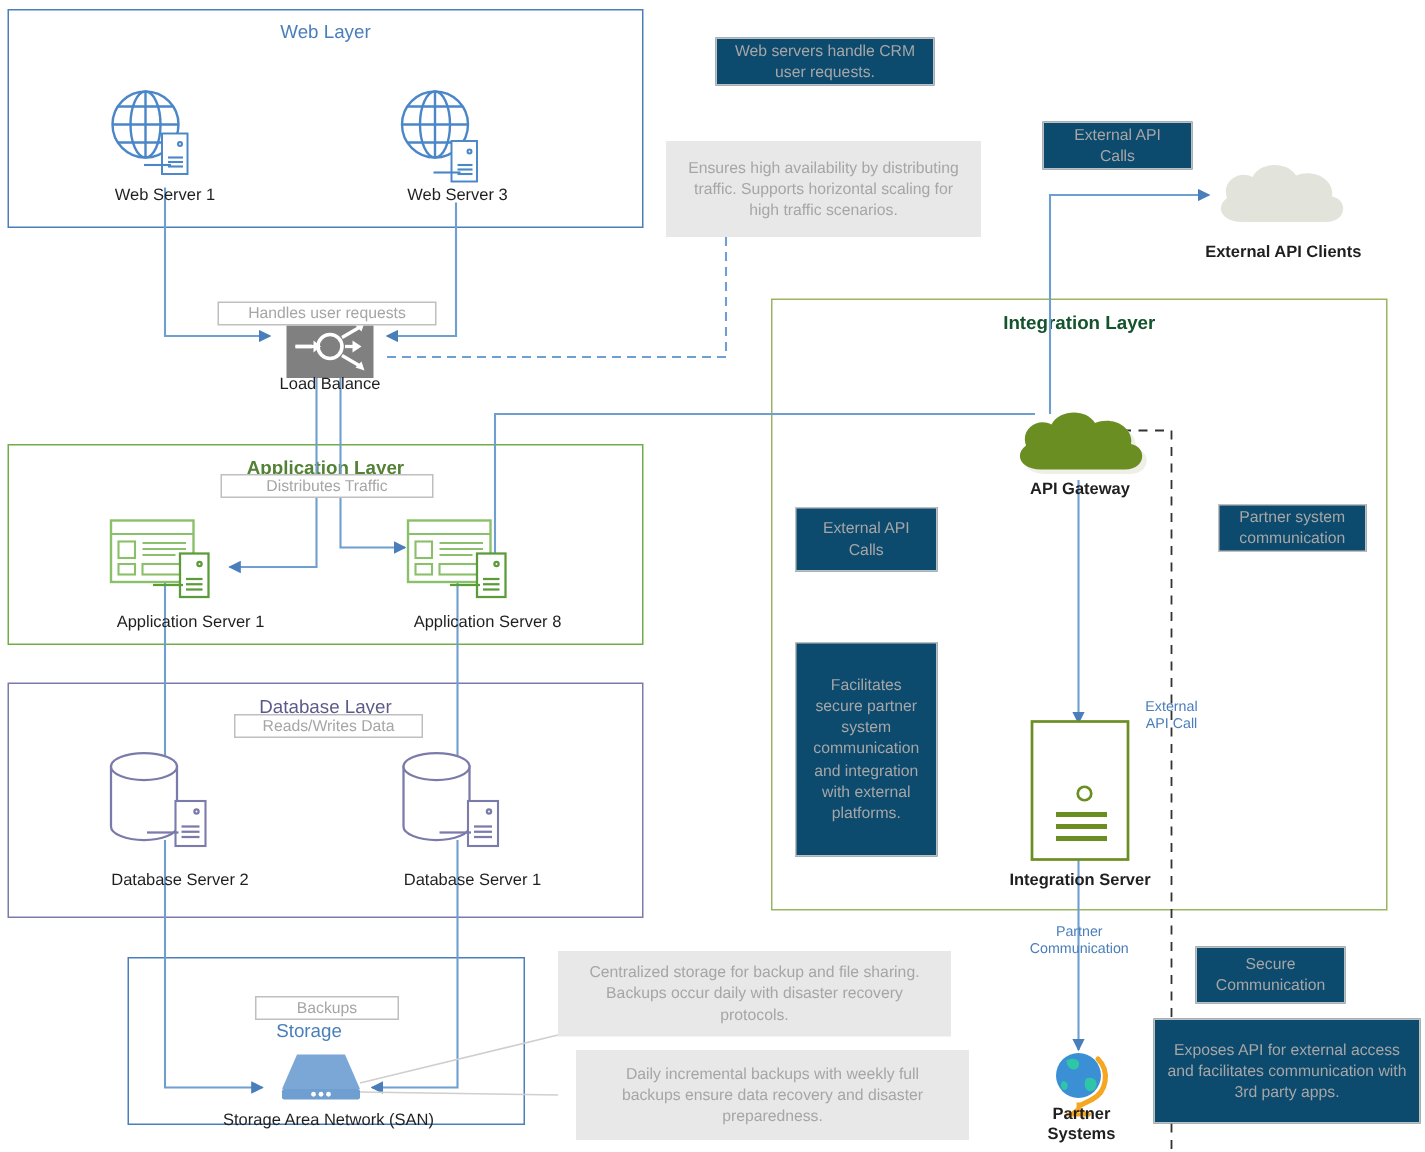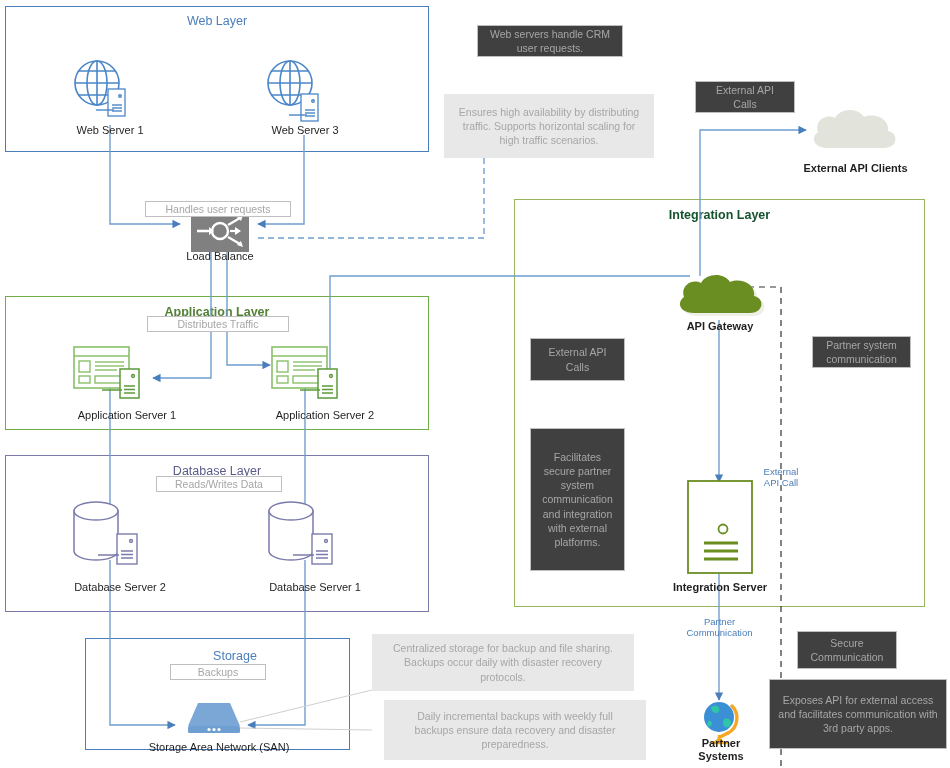--- a/index.html
+++ b/index.html
@@ -6,21 +6,21 @@
   html,body{margin:0;padding:0;background:#ffffff;}
   body{width:950px;height:768px;position:relative;overflow:hidden;
        font-family:"Liberation Sans","DejaVu Sans",sans-serif;}
   #canvas{position:absolute;left:0;top:0;width:950px;height:768px;}
   .layer{position:absolute;box-sizing:border-box;}
   .layer-title{position:absolute;width:100%;text-align:center;font-size:12.5px;}
   .node-label{position:absolute;text-align:center;font-size:11px;color:#1f1f1f;line-height:1.15;}
   .node-label.bold{font-weight:bold;}
   .callout{position:absolute;box-sizing:border-box;border:1px solid #bfbfbf;
            color:#a6a6a6;font-size:10.5px;text-align:center;line-height:1.35;
-           display:flex;align-items:center;justify-content:center;background:#404040;}
+           display:flex;align-items:center;justify-content:center;background:#0c4a6e;}
   .callout.shaded{background:#e8e8e8;border:none;color:#a6a6a6;}
   .edge-label{position:absolute;box-sizing:border-box;border:1px solid #bfbfbf;
               background:#ffffff;color:#a6a6a6;font-size:10.5px;text-align:center;
               display:flex;align-items:center;justify-content:center;margin-top:44px;}
   .conn-text{position:absolute;text-align:center;font-size:9.5px;color:#4a7ebb;line-height:1.2;}
   .icon{position:absolute;}
   svg{display:block;overflow:visible;}
 </style>
 </head>
 <body>
@@ -28,21 +28,21 @@
 <div class="layer" style="left:5px;top:6px;width:424px;height:146px;border:1.3px solid #4a7ebb;"></div>
 <div class="layer-title" style="left:5px;top:14px;width:424px;color:#4a7ebb;">Web Layer</div>
 
 <div class="layer" style="left:5px;top:296px;width:424px;height:134px;border:1.3px solid #70ad47;"></div>
 <div class="layer-title" style="left:5px;top:305px;width:424px;color:#538135;font-weight:bold;">Application Layer</div>
 
 <div class="layer" style="left:5px;top:455px;width:424px;height:157px;border:1.3px solid #7b7bab;"></div>
 <div class="layer-title" style="left:5px;top:464px;width:424px;color:#5b5b8a;">Database Layer</div>
 
 <div class="layer" style="left:85px;top:638px;width:265px;height:112px;border:1.3px solid #4a7ebb;"></div>
-<div class="layer-title" style="left:85px;top:649px;width:242px;color:#4a7ebb;padding-left:29px;">Storage</div>
+<div class="layer-title" style="left:85px;top:680px;width:242px;color:#4a7ebb;">Storage</div>
 
 <div class="layer" style="left:514px;top:199px;width:411px;height:408px;border:1.3px solid #9ab55f;"></div>
 <div class="layer-title" style="left:514px;top:208px;width:411px;color:#14532d;font-weight:bold;">Integration Layer</div>
 
 <svg id="canvas" width="950" height="768" viewBox="0 0 950 768" xmlns="http://www.w3.org/2000/svg">
   <defs>
     <marker id="ar-blue" viewBox="0 0 10 10" refX="9" refY="5" markerWidth="6" markerHeight="6" orient="auto-start-reverse">
       <path d="M 0 0 L 10 5 L 0 10 z" fill="#4a7ebb"></path>
     </marker>
     <marker id="ar-lblue" viewBox="0 0 10 10" refX="9" refY="5" markerWidth="6" markerHeight="6" orient="auto-start-reverse">
@@ -288,21 +288,21 @@
     <line x1="21" y1="38" x2="21" y2="44" stroke="#f5a623" stroke-width="2.6"></line>
     <path d="M 14 46 L 28 46" stroke="#f5a623" stroke-width="2.6" stroke-linecap="round"></path>
     <path d="M 16 46 L 21 42 L 26 46" stroke="#f5a623" stroke-width="2.4" fill="none"></path>
   </svg>
 </div>
 
 <div class="node-label" style="left:50px;top:124px;width:120px;">Web Server 1</div>
 <div class="node-label" style="left:245px;top:124px;width:120px;">Web Server 3</div>
 <div class="node-label" style="left:160px;top:250px;width:120px;">Load Balance</div>
 <div class="node-label" style="left:42px;top:409px;width:170px;">Application Server 1</div>
-<div class="node-label" style="left:240px;top:409px;width:170px;">Application Server 2</div>
+<div class="node-label" style="left:240px;top:409px;width:170px;">Application Server 8</div>
 <div class="node-label" style="left:40px;top:581px;width:160px;">Database Server 2</div>
 <div class="node-label" style="left:235px;top:581px;width:160px;">Database Server 1</div>
 <div class="node-label" style="left:124px;top:741px;width:190px;">Storage Area Network (SAN)</div>
 <div class="node-label bold" style="left:778px;top:162px;width:155px;">External API Clients</div>
 <div class="node-label bold" style="left:660px;top:320px;width:120px;">API Gateway</div>
 <div class="node-label bold" style="left:655px;top:581px;width:130px;">Integration Server</div>
 <div class="node-label bold" style="left:681px;top:737px;width:80px;">Partner</div>
 <div class="node-label bold" style="left:681px;top:750px;width:80px;">Systems</div>
 
 <div class="edge-label" style="left:145px;top:157px;width:146px;height:16px;">Handles user requests</div>

